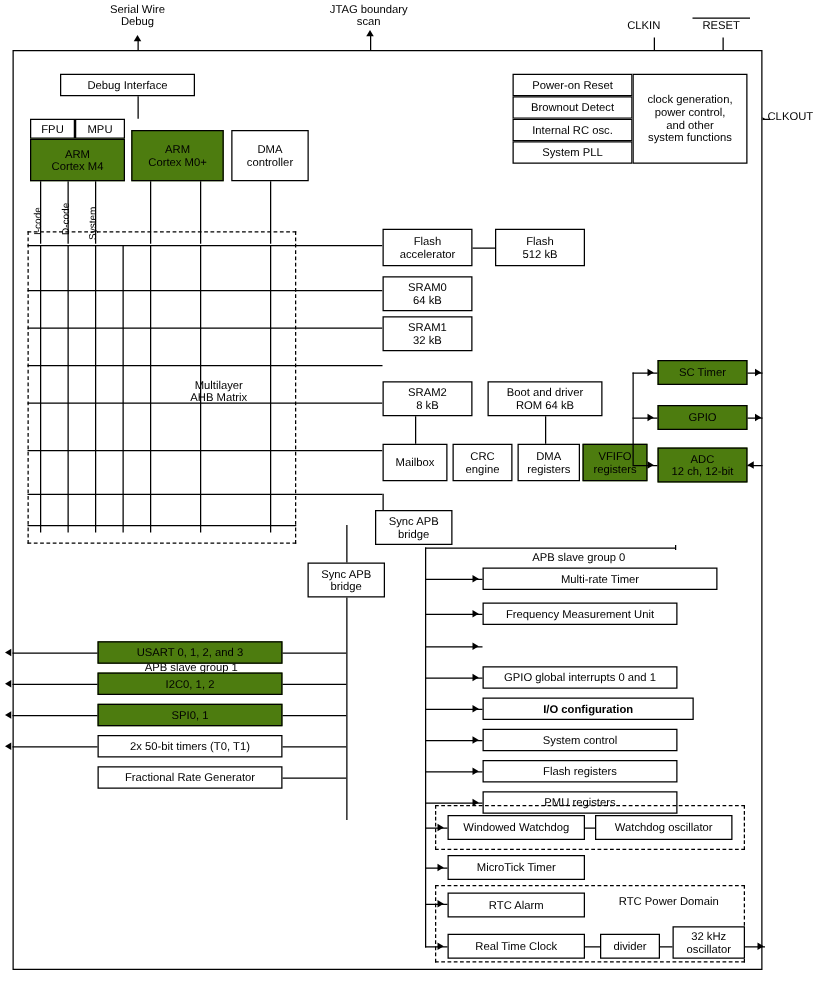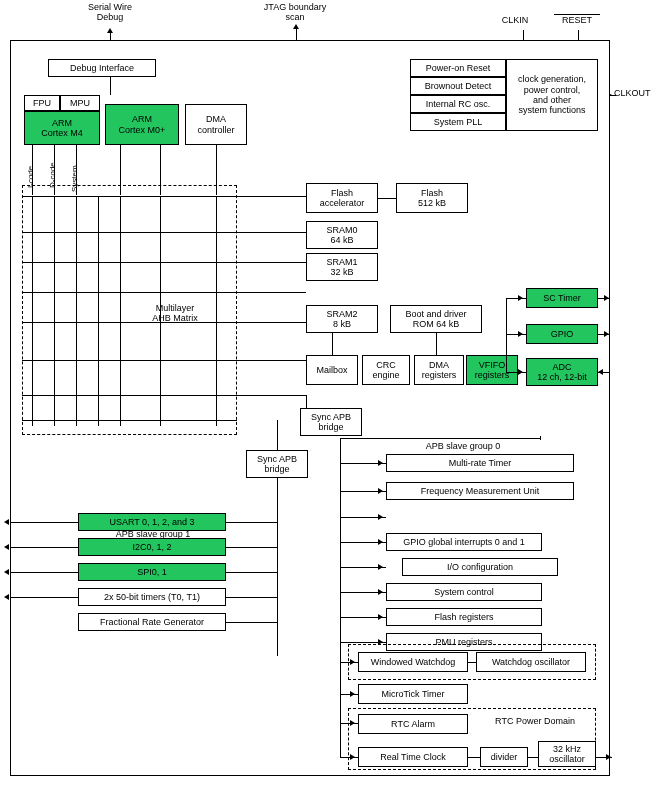--- a/index.html
+++ b/index.html
@@ -33,21 +33,21 @@
     background: #ffffff;
     display: flex;
     align-items: center;
     justify-content: center;
     text-align: center;
     line-height: 1.15;
     white-space: pre-line;
     font-size: 9px;
     padding: 0 2px;
   }
-  .gray { background: #22c55e; }
+  .gray { background: #4d7c0f; }
   .chip {
     position: absolute;
     box-sizing: border-box;
     border: 1px solid #000;
     background: #ffffff;
   }
   .dash {
     position: absolute;
     box-sizing: border-box;
     border: 1px dashed #000;
@@ -210,23 +210,23 @@
   <div class="box" style="left:300px; top:408px; width:62px; height:28px;">Sync APB
 bridge</div>
   <div class="box" style="left:246px; top:450px; width:62px; height:28px;">Sync APB
 bridge</div>
   <div class="line v" style="left:306px; top:395px; height:13px;"></div>
   <div class="line v" style="left:277px; top:420px; height:30px;"></div>
   <div class="line v" style="left:277px; top:478px; height:178px;"></div>
 
   <div class="lbl" style="left:388px; top:441px; width:150px;">APB slave group 0</div>
   <div class="box" style="left:386px; top:454px; width:188px; height:18px;">Multi-rate Timer</div>
-  <div class="box" style="left:386px; top:482px; width:188px; height:18px;">Frequency Measurement Unit</div>
+  <div class="box" style="left:386px; top:482px; width:156px; height:18px;">Frequency Measurement Unit</div>
   <div class="box" style="left:386px; top:533px; width:156px; height:18px;">GPIO global interrupts 0 and 1</div>
-  <div class="box" style="left:402px; top:558px; width:156px; height:18px;">I/O configuration</div>
+  <div class="box" style="left:386px; top:558px; width:169px; height:18px;font-weight:bold;">I/O configuration</div>
   <div class="box" style="left:386px; top:583px; width:156px; height:18px;">System control</div>
   <div class="box" style="left:386px; top:608px; width:156px; height:18px;">Flash registers</div>
   <div class="box" style="left:386px; top:633px; width:156px; height:18px;">PMU registers</div>
 
   <div class="line v" style="left:340px; top:438px; height:320px;"></div>
   <div class="line h" style="left:340px; top:438px; width:200px;"></div>
   <div class="line v" style="left:540px; top:436px; height:4px;"></div>
 
   <div class="line h" style="left:340px; top:463px; width:46px;"></div>
   <div class="arrow ar-r" style="left:378px; top:460px;"></div>

